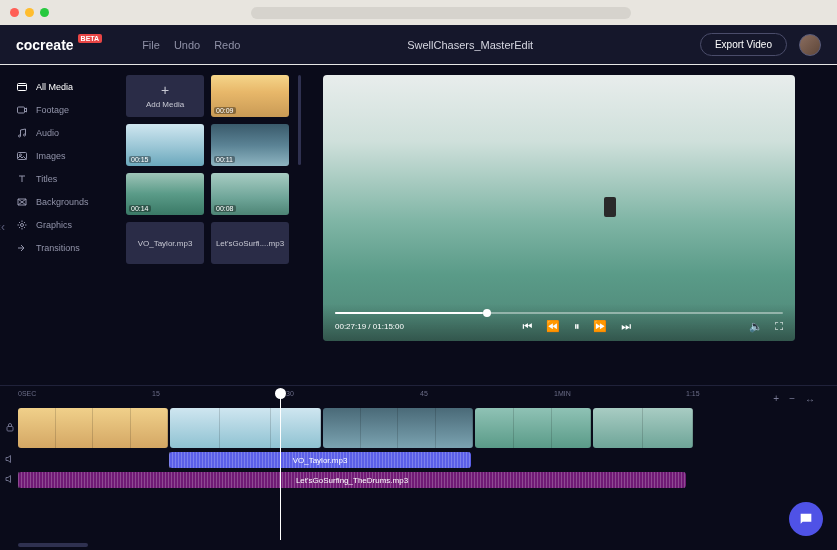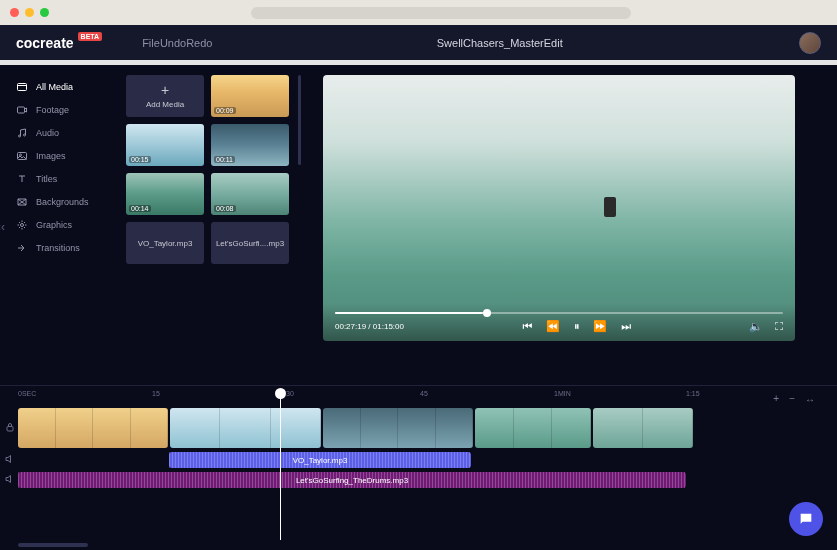--- a/index.html
+++ b/index.html
@@ -29,26 +29,26 @@
 .win-url { flex: 1; display: flex; justify-content: center; }
 .win-url-bar { width: 380px; height: 12px; background: #d6d3cd; border-radius: 6px; }
 
 
 .header {
   height: 40px;
   background: #15172b;
   display: flex;
   align-items: center;
   padding: 0 16px;
-  border-bottom: 5px solid #e5e5e5;
+  border-bottom: 1px solid #e5e5e5;
 }
 .logo { display: flex; align-items: center; gap: 2px; font-weight: 600; font-size: 14px; color: #fff; }
 .logo .cc { color: #fff; }
 .logo .beta { font-size: 7px; background: #e84545; color: #fff; padding: 1px 3px; border-radius: 2px; position: relative; top: -6px; margin-left: 2px; }
-.menu { display: flex; margin-left: 40px; font-size: 11px; color: #8f91a7; }
+.menu { display: flex; gap: 14px; margin-left: 40px; font-size: 11px; color: #8f91a7; }
 .menu span { cursor: pointer; }
 .project-title { flex: 1; text-align: center; font-size: 11px; color: #d5d6e0; font-weight: 500; }
 .export-btn {
   background: transparent;
   border: 1px solid #4a4c6a;
   color: #fff;
   padding: 5px 14px;
   border-radius: 14px;
   font-size: 10px;
   font-weight: 500;
@@ -355,20 +355,21 @@
   <div class="logo">
     <span class="cc">cocreate</span>
     <span class="beta">BETA</span>
   </div>
   <div class="menu">
     <span>File</span>
     <span>Undo</span>
     <span>Redo</span>
   </div>
   <div class="project-title">SwellChasers_MasterEdit</div>
+  <button class="export-btn">Export Video</button>
   <div class="avatar"></div>
 </div>
 
 <div class="main">
   <div class="sidebar">
     <div class="collapse-tab">‹‹</div>
 
     <div class="sidebar-item active">
       <span class="icon">
         <svg class="i" viewBox="0 0 24 24" stroke="currentColor" fill="none" stroke-width="2">

